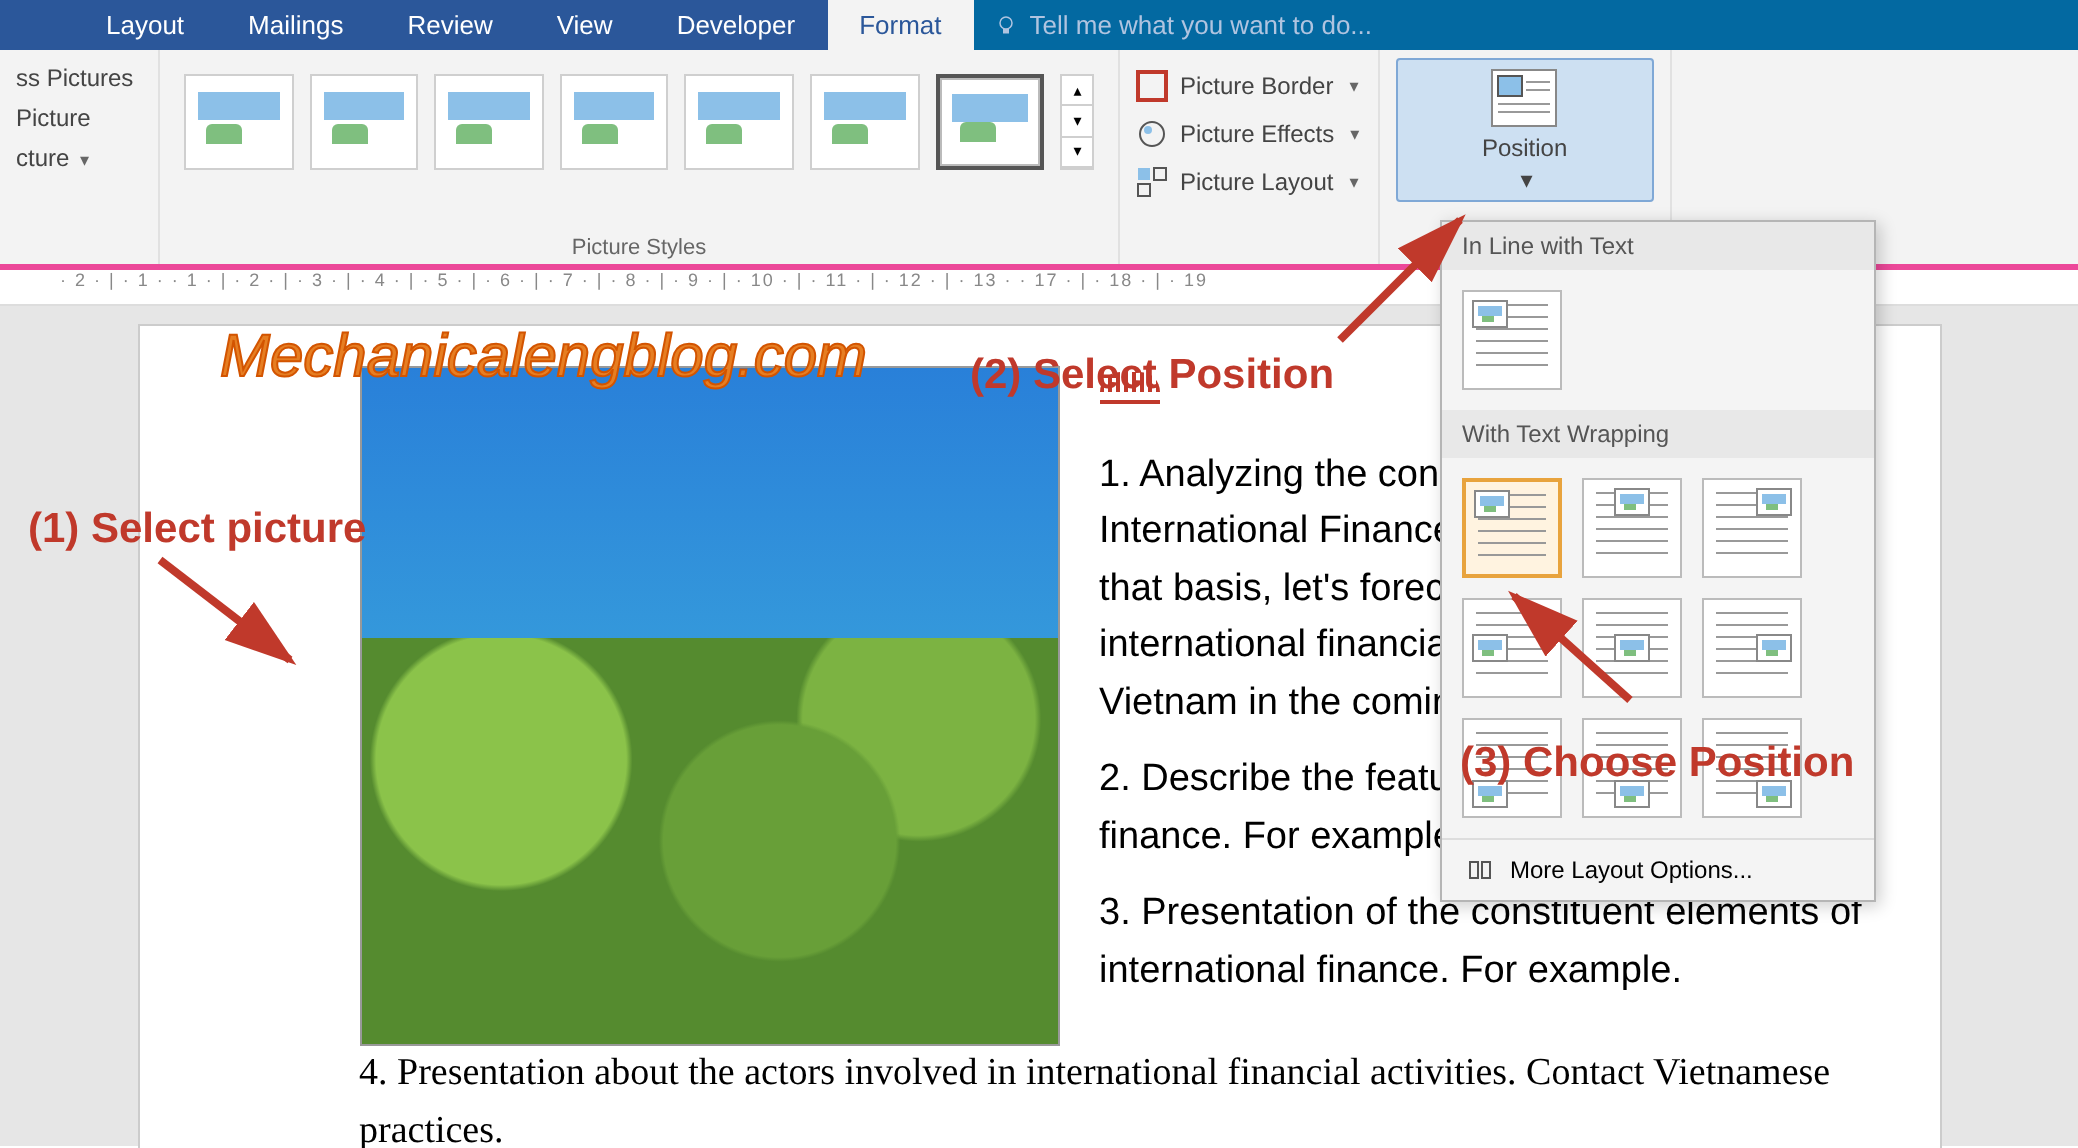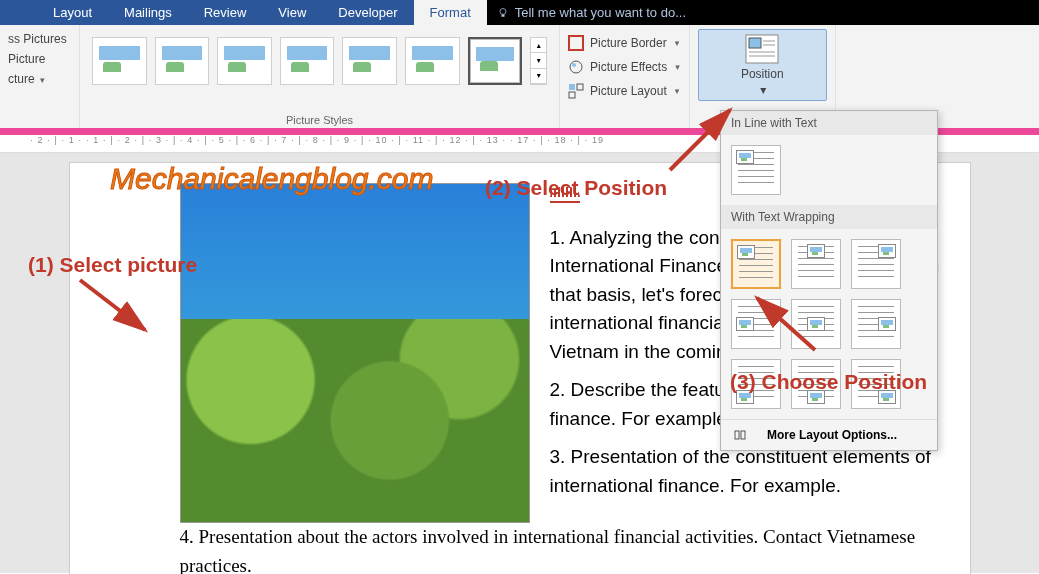--- a/index.html
+++ b/index.html
@@ -2,25 +2,25 @@
 <html><head>
 <meta charset="utf-8">
 <style>
 * { box-sizing: border-box; margin: 0; padding: 0; font-family: 'Segoe UI', Tahoma, sans-serif; }
 body { width: 1039px; height: 574px; background: #fff; overflow: hidden; position: relative; }
 
 
 .ribbon-tabs { display: flex; background: #2b579a; height: 25px; align-items: stretch; padding-left: 37px; }
 .ribbon-tab { color: #fff; padding: 4px 16px; font-size: 13px; cursor: pointer; display: flex; align-items: center; }
 .ribbon-tab.active { background: #f3f3f3; color: #2b579a; }
-.tellme { background: #000000; color: #b0c4e0; font-size: 13px; display: flex; align-items: center; flex: 1; padding-left: 10px; }
+.tellme { background: #0369a1; color: #b0c4e0; font-size: 13px; display: flex; align-items: center; flex: 1; padding-left: 10px; }
 .tellme svg { width: 12px; height: 12px; margin-right: 6px; }
 
 
-.ribbon-body { background: #f3f3f3; border-bottom: 7px solid #ec4899; height: 110px; display: flex; position: relative; }
+.ribbon-body { background: #f3f3f3; border-bottom: 3px solid #ec4899; height: 110px; display: flex; position: relative; }
 .ribbon-group { border-right: 1px solid #e1e1e1; padding: 4px 6px; display: flex; flex-direction: column; position: relative; }
 .group-label { position: absolute; bottom: 2px; left: 0; right: 0; text-align: center; font-size: 11px; color: #666; }
 
 .adjust-group { width: 80px; }
 .adjust-item { font-size: 12px; color: #444; padding: 3px 2px; white-space: nowrap; }
 
 .styles-group { width: 480px; }
 .styles-row { display: flex; gap: 8px; padding: 8px 6px 0 6px; align-items: center; }
 .style-thumb { width: 60px; height: 48px; background: #fff; border: 1px solid #cfcfcf; position: relative; cursor: pointer; }
 .style-thumb.sel { border: 2px solid #555; box-shadow: 0 0 0 1px #bbb inset; }
@@ -64,21 +64,21 @@
 .pos-opt { width: 50px; height: 50px; background: #fff; border: 1px solid #bbb; cursor: pointer; position: relative; padding: 4px; }
 .pos-opt.sel { border: 2px solid #e8a33d; background: #fff3e0; }
 .pos-lines { position: absolute; top: 6px; left: 6px; right: 6px; bottom: 6px; background: repeating-linear-gradient(#999 0 1px, transparent 1px 6px); }
 .pos-pic { position: absolute; width: 18px; height: 14px; background: #fff; border: 1px solid #888; }
 .pos-pic::before { content:""; position:absolute; top:2px; left:2px; right:2px; height:5px; background:#8cc0e8; }
 .pos-pic::after { content:""; position:absolute; bottom:2px; left:4px; width:6px; height:3px; background:#7fbf7f; }
 .pos-inline .pos-pic { top: 4px; left: 4px; }
 .tl .pos-pic { top: 4px; left: 4px; } .tc .pos-pic { top:4px; left:50%; transform:translateX(-50%);} .tr .pos-pic{top:4px; right:4px;}
 .ml .pos-pic { top:50%; left:4px; transform:translateY(-50%);} .mc .pos-pic{top:50%;left:50%;transform:translate(-50%,-50%);} .mr .pos-pic{top:50%;right:4px;transform:translateY(-50%);}
 .bl .pos-pic{bottom:4px;left:4px;} .bc .pos-pic{bottom:4px;left:50%;transform:translateX(-50%);} .br .pos-pic{bottom:4px;right:4px;}
-.pos-more { font-size: 12px; padding: 8px 12px; border-top: 1px solid #ddd; cursor: pointer; display: flex; align-items: center; gap: 20px; font-weight: bold; }
+.pos-more { font-size: 12px; padding: 8px 12px; border-top: 1px solid #ddd; cursor: pointer; display: flex; align-items: center; gap: 8px; }
 .pos-more svg { width: 14px; height: 14px; }
 
 
 .annot { position: absolute; font-weight: bold; color: #c0392b; font-size: 21px; z-index: 200; font-family: 'Segoe UI', sans-serif; }
 .watermark { position:absolute; top:162px; left:110px; font-size: 30px; font-weight:normal; color:#e67e22; -webkit-text-stroke: 1px #d35400; z-index:150; font-style: italic; }
 
 .arrow { position: absolute; z-index: 180; }
 
 .chevron { font-size: 9px; color: #666; margin-left: 2px; }
 </style>
@@ -301,21 +301,21 @@
   <div class="pos-more">
     <svg viewBox="0 0 14 14">
         <rect x="2" y="3" width="4" height="8" fill="none" stroke="#555"></rect>
         <rect x="8" y="3" width="4" height="8" fill="none" stroke="#555"></rect>
       </svg>
     <span>More Layout Options...</span>
   </div>
 </div>
 
 <div class="watermark">Mechanicalengblog.com</div>
-<div class="annot" style="top:253px; left:28px;">(1) Select picture</div>
+<div class="annot" style="top:253px; left:14px;">(1) Select picture</div>
 <div class="annot" style="top:176px; left:485px;">(2) Select Position</div>
 <div class="annot" style="top:370px; left:730px;">(3) Choose Position</div>
 
 <svg class="arrow" style="top:275px; left:70px;" width="90" height="70">
   <defs>
       <marker id="ah1" markerWidth="10" markerHeight="10" refX="8" refY="3" orient="auto">
         <polygon points="0,0 9,3 0,6" fill="#c0392b"></polygon>
       </marker>
     </defs>
   <line x1="10" y1="5" x2="75" y2="55" stroke="#c0392b" stroke-width="4" marker-end="url(#ah1)"></line>

